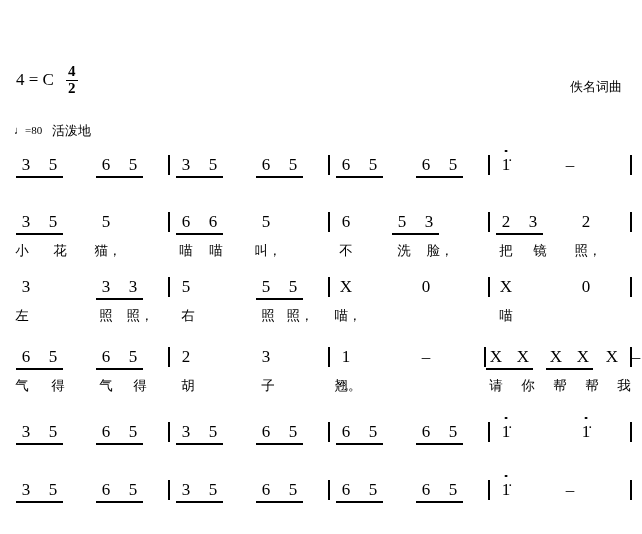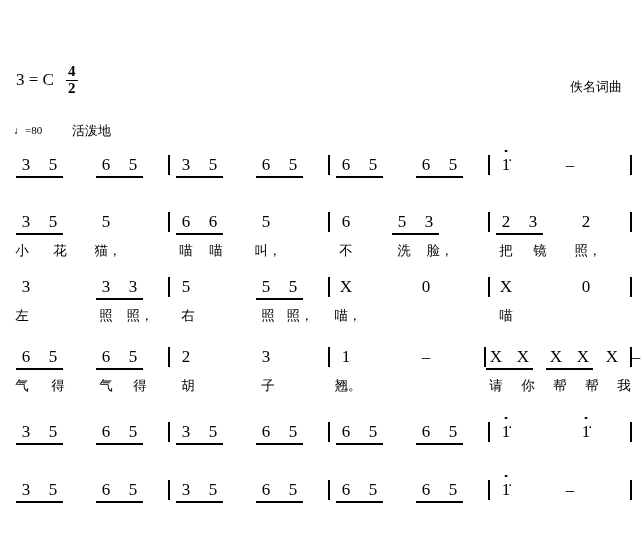--- a/index.html
+++ b/index.html
@@ -43,21 +43,21 @@
     font-size:13px;
     font-family:"DejaVu Sans", sans-serif;
   }
 
   .tempo{
     position:absolute;left:14px;top:124px;
     font-size:11px;
     font-family:"Liberation Serif", serif;
   }
   .mood{
-    position:absolute;left:72px;top:122px;
+    position:absolute;left:52px;top:122px;
     font-size:13px;
     font-family:"DejaVu Sans", sans-serif;
   }
 
   
   .row{position:absolute;left:0;width:642px;height:60px;}
 
   .note{
     position:absolute;
     font-size:17px;
@@ -89,21 +89,21 @@
     transform:translateX(-50%);
     white-space:nowrap;
   }
 </style>
 </head>
 <body>
 
 <div class="sheet">
 
 
-  <div class="keysig">3 = C</div>
+  <div class="keysig">4 = C</div>
 
   <div class="meter">
     <span class="num">4</span>
     <span class="den">2</span>
   </div>
 
   <div class="composer">佚名词曲</div>
 
   <div class="tempo">♩=80</div>
   <div class="mood">活泼地</div>

